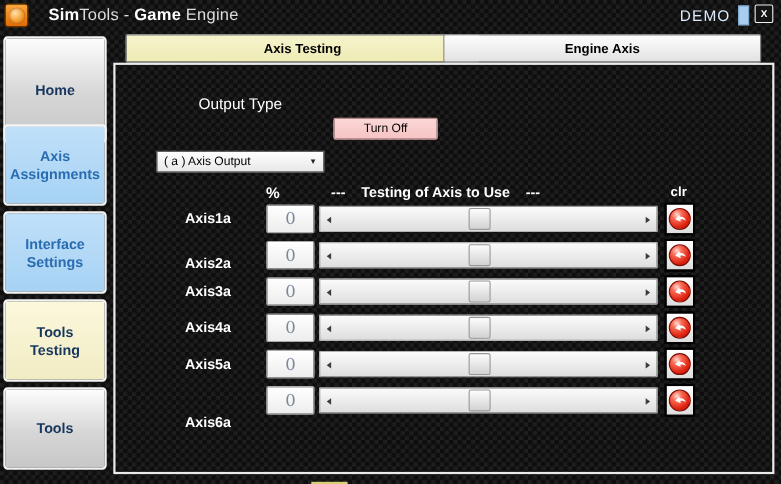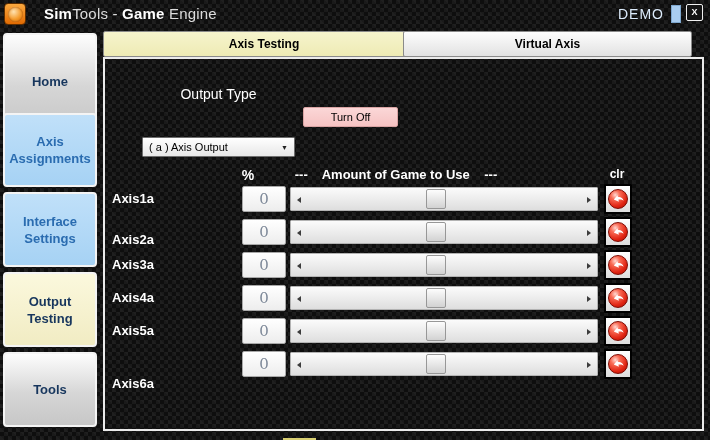--- a/index.html
+++ b/index.html
@@ -39,21 +39,21 @@
   .close-btn {
     left:686px; top:4px; width:17px; height:17px;
     background:#141414; border:1px solid #f0f0f0; border-radius:2px;
     color:#fff; font-size:9px; font-weight:bold; text-align:center; line-height:15px;
   }
 
   
   .tab { top:31px; height:26px; border:1px solid #8a8a8a; border-radius:2px;
          display:flex; align-items:center; justify-content:center;
          font-size:12px; font-weight:bold; color:#000; }
-  .tab-active { left:103px; width:322px; background:linear-gradient(180deg,#f6f4cd,#eeebb4); }
+  .tab-active { left:114px; width:322px; background:linear-gradient(180deg,#f6f4cd,#eeebb4); }
   .tab-inactive { left:403px; width:289px; background:linear-gradient(180deg,#fdfdfd,#e2e2e2); }
 
   
   .side-btn {
     left:3px; width:94px; border:2px solid #f4f4f4; border-radius:4px;
     display:flex; align-items:center; justify-content:center; text-align:center;
     font-size:13px; font-weight:bold; line-height:17px; padding:4px;
   }
   .side-gray  { background:linear-gradient(180deg,#fdfdfd,#d6d6d6 55%,#c7c7c7); color:#17365d; }
   .side-blue  { background:linear-gradient(180deg,#c0e0f9,#a6d2f4); color:#2a6cb0; }
@@ -86,21 +86,21 @@
     font-size:11px; color:#000;
   }
 
   
   .hdr { top:167px; color:#fff; font-weight:bold; text-align:center; }
   .hdr-pct { left:228px; width:40px; font-size:14px; }
   .hdr-amount { left:288px; width:216px; font-size:13px; white-space:pre; }
   .hdr-clr { left:600px; width:34px; font-size:12px; }
 
   
-  .row-label { left:112px; width:98px; height:20px; text-align:left;
+  .row-label { left:112px; width:98px; height:20px; text-align:right;
                font-size:13px; font-weight:bold; color:#fff; line-height:20px; }
   .val-box {
     left:242px; width:44px; height:26px; text-align:center;
     background:linear-gradient(180deg,#ffffff,#ededed);
     border:1px solid #a9a9a9; border-radius:2px;
     font-family:"DejaVu Serif", serif; font-size:15px; color:#7d8898;
   }
   .slider {
     left:290px; width:308px; height:24px;
     background:linear-gradient(180deg,#fbfbfb,#dedede);
@@ -138,39 +138,39 @@
   <div class="abs app-icon">
       <div class="ball"></div>
     </div>
   <div class="abs title-text"><b>Sim</b><span class="lt">Tools</span><span class="lt"> - </span><b>Game</b><span class="lt"> Engine</span></div>
   <div class="abs demo">DEMO</div>
   <div class="abs min-btn"></div>
   <div class="abs close-btn">X</div>
 </div>
 
 <div class="abs tab tab-active">Axis Testing</div>
-<div class="abs tab tab-inactive">Virtual Axis</div>
+<div class="abs tab tab-inactive">Engine Axis</div>
 
 <div class="abs side-btn side-gray sb-home">Home</div>
 <div class="abs side-btn side-blue sb-axis">Axis Assignments</div>
 <div class="abs side-btn side-blue sb-iface">Interface Settings</div>
-<div class="abs side-btn side-cream sb-output">Output Testing</div>
+<div class="abs side-btn side-cream sb-output">Tools Testing</div>
 <div class="abs side-btn side-gray sb-tools">Tools</div>
 
 <div class="abs panel"></div>
 
 <div class="abs out-label">Output Type</div>
 <div class="abs combo">
   <span>( a ) Axis Output</span>
   <span class="arrow">▼</span>
 </div>
 <div class="abs turnoff">Turn Off</div>
 
 <div class="abs hdr hdr-pct">%</div>
-<div class="abs hdr hdr-amount">---    Amount of Game to Use    ---</div>
+<div class="abs hdr hdr-amount">---    Testing of Axis to Use    ---</div>
 <div class="abs hdr hdr-clr">clr</div>
 
 <div class="abs row-label" style="top:189px">Axis1a</div>
 <input class="abs val-box" style="top: 186px;" value="0">
 <div class="abs slider" style="top:187px">
   <span class="sl-arrow sl-left"></span>
   <span class="sl-thumb"></span>
   <span class="sl-arrow sl-right"></span>
 </div>
 <div class="abs clr-btn" style="top:184px">

